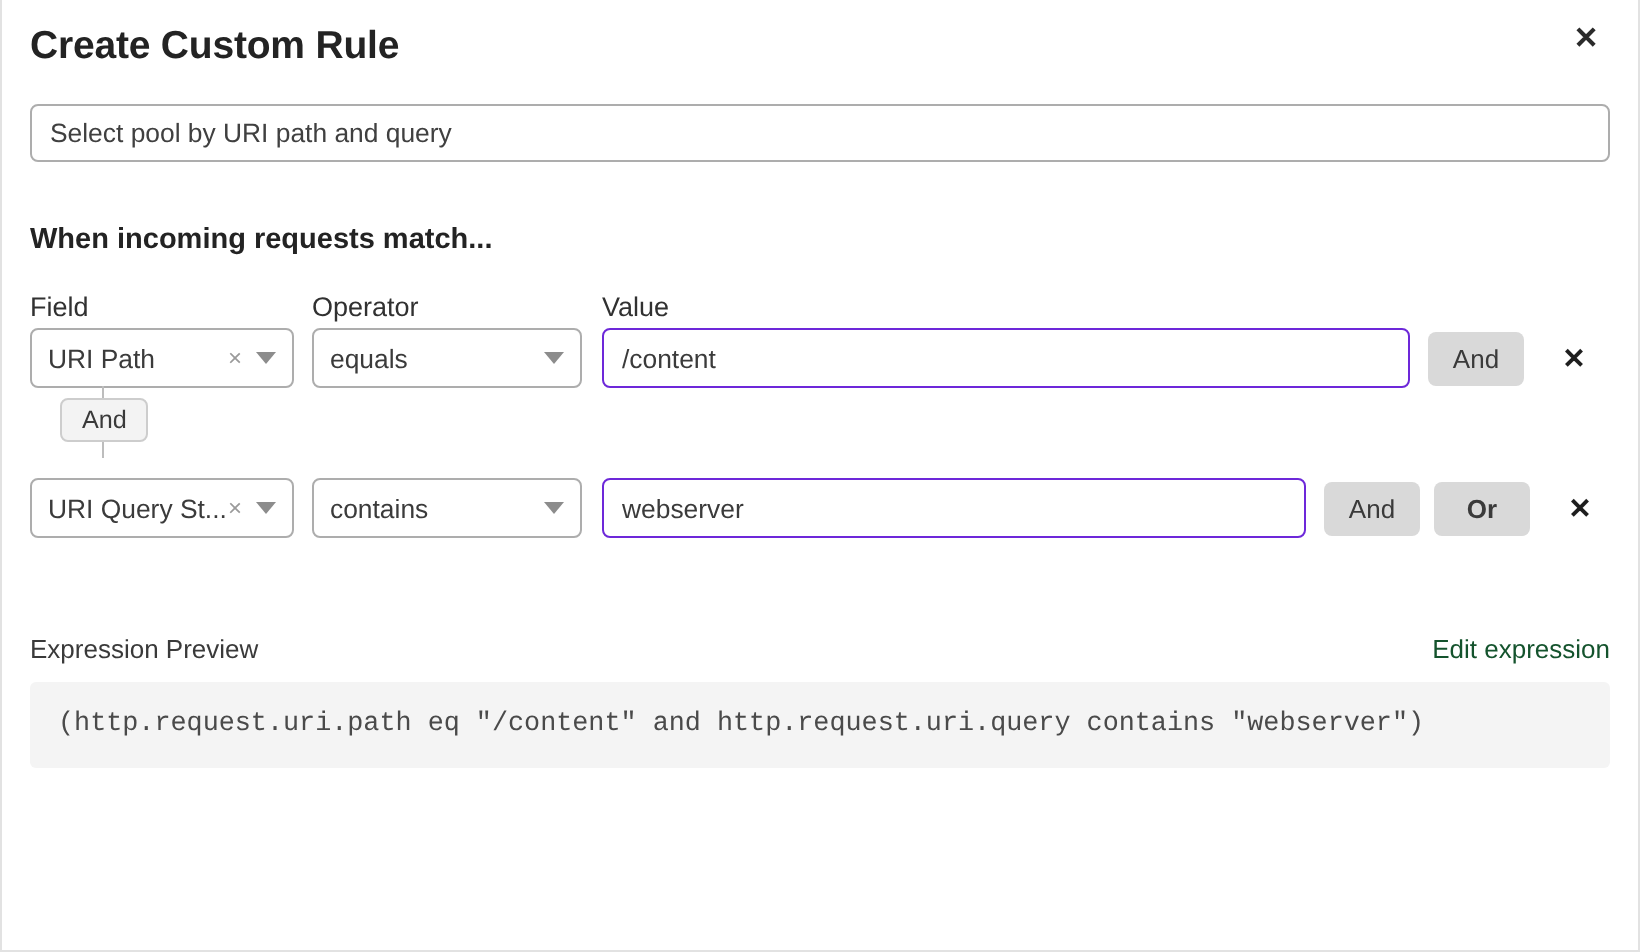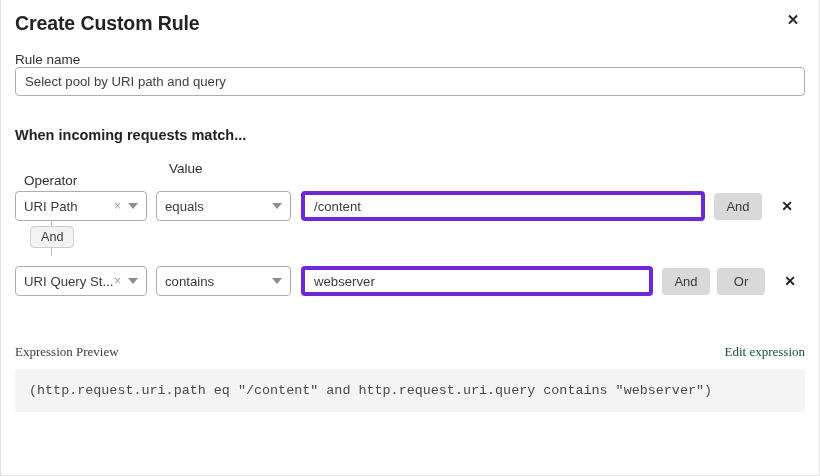--- a/index.html
+++ b/index.html
@@ -88,21 +88,21 @@
 
   
   .match-section { margin-top: 31px; }
 
   .col-headers {
     display: flex;
     margin-top: 18px;
     margin-bottom: 3px;
   }
   .hdr-field    { width: 132px; }
-  .hdr-operator { width: 135px; margin-left: 9px; margin-top: 12px; }
+  .hdr-operator { width: 135px; margin-left: 9px; }
   .hdr-value    { margin-left: 10px; }
 
   .cond-row {
     display: flex;
     align-items: center;
     height: 30px;
   }
   .cond-row.row2 { margin-top: 16px; }
 
   
@@ -137,21 +137,21 @@
   .caret {
     width: 0; height: 0;
     border-left: 5px solid transparent;
     border-right: 5px solid transparent;
     border-top: 6px solid #8c8c8c;
     flex: none;
   }
 
   .val-input {
     height: 30px;
-    border: 4px solid #6d28d9;
+    border: 1px solid #6d28d9;
     border-radius: 4px;
     padding: 0 9px;
     font-family: "Liberation Sans", sans-serif;
     font-size: 13.2px;
     color: #3b3b3b;
     background: #fff;
     outline: none;
     margin-left: 10px;
   }
   .val-row1 { width: 404px; }
@@ -167,21 +167,21 @@
     border-radius: 4px;
     font-family: "Liberation Sans", sans-serif;
     font-size: 13px;
     color: #3a3a3a;
     cursor: pointer;
     margin-left: 9px;
     display: flex;
     align-items: center;
     justify-content: center;
   }
-  .logic-btn.tight { margin-left: 7px; }
+  .logic-btn.tight { margin-left: 7px; font-weight: bold; }
 
   .remove-btn {
     width: 22px; height: 22px;
     margin-left: 14px;
     background: none;
     border: none;
     cursor: pointer;
     color: #1e1e1e;
     font-size: 14px;
     font-weight: 700;
@@ -222,21 +222,20 @@
     cursor: pointer;
     z-index: 2;
   }
 
   
   .preview-section { margin-top: 48px; }
   .preview-head {
     display: flex;
     align-items: baseline;
     justify-content: space-between;
-    font-family: Liberation Serif, serif;
   }
   .preview-label {
     font-size: 13px;
     color: #3a3a3a;
   }
   .edit-expression {
     font-size: 13px;
     color: #14532d;
     text-decoration: none;
     cursor: pointer;
@@ -257,30 +256,30 @@
 <body>
 
 <div class="dialog">
 
   <div class="dlg-header">
     <div class="dlg-title">Create Custom Rule</div>
     <button class="close-btn">✕</button>
   </div>
 
   <div class="rulename-block">
-    <div class="field-label">Rule name</div>
     <div class="rulename-input-wrap">
       <input class="text-input" type="text" value="Select pool by URI path and query" style="">
     </div>
   </div>
 
   <div class="match-section">
     <div class="section-title">When incoming requests match...</div>
 
     <div class="col-headers">
+      <div class="field-label hdr-field">Field</div>
       <div class="field-label hdr-operator">Operator</div>
       <div class="field-label hdr-value">Value</div>
     </div>
 
     <div class="cond-row row1">
       <div class="sel sel-field">
         <span class="sel-text">URI Path</span>
         <span class="sel-clear">×</span>
         <span class="caret"></span>
       </div>

